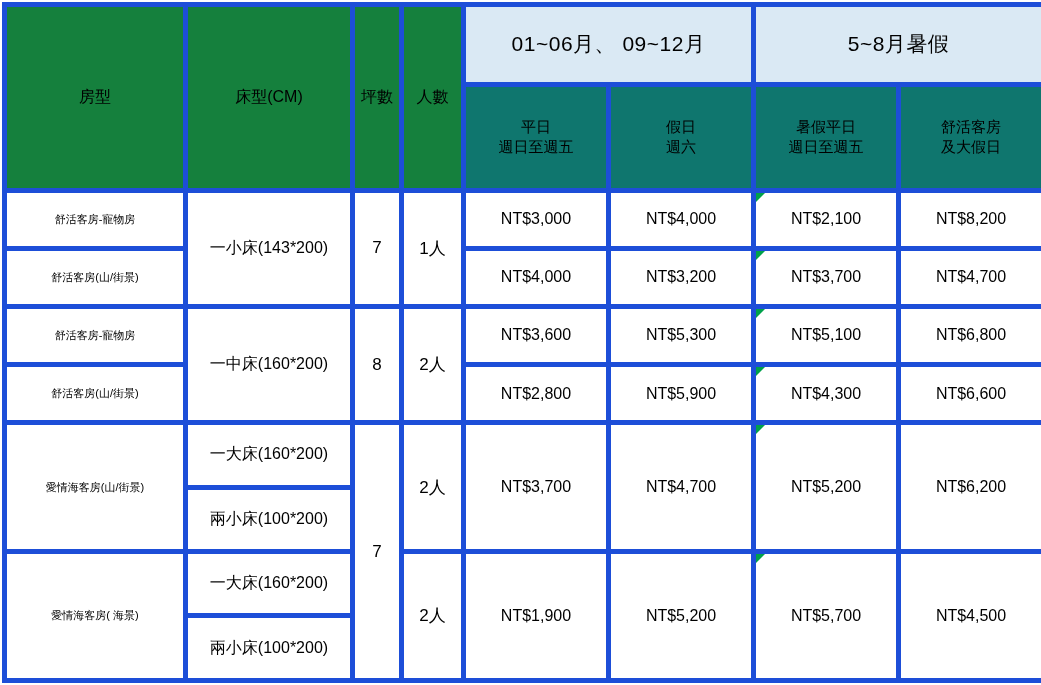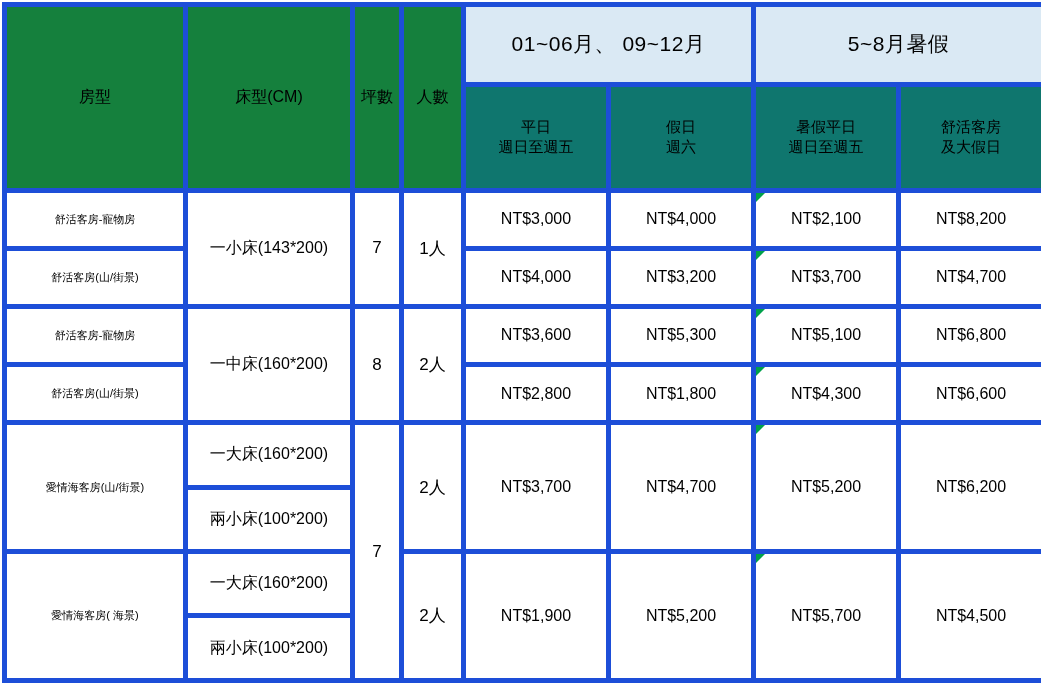--- a/index.html
+++ b/index.html
@@ -147,21 +147,21 @@
         <td class="num-cell" rowspan="2">2人</td>
         <td class="price">NT$3,600</td>
         <td class="price">NT$5,300</td>
         <td class="price flag">NT$5,100</td>
         <td class="price">NT$6,800</td>
       </tr>
 
       <tr>
         <td class="roomtype">舒活客房(山/街景)</td>
         <td class="price">NT$2,800</td>
-        <td class="price">NT$1,800</td>
+        <td class="price">NT$5,900</td>
         <td class="price flag">NT$4,300</td>
         <td class="price">NT$6,600</td>
       </tr>
 
       <tr>
         <td class="roomtype" rowspan="2">愛情海客房(山/街景)</td>
         <td class="bedtype">一大床(160*200)</td>
         <td class="num-cell" rowspan="4">7</td>
         <td class="num-cell" rowspan="2">2人</td>
         <td class="price" rowspan="2">NT$3,700</td>

